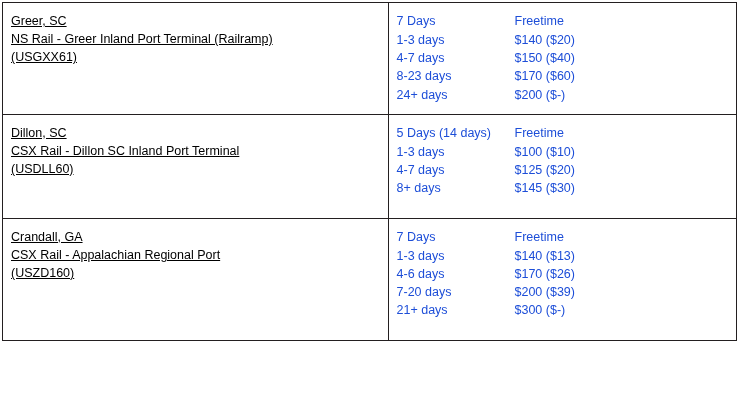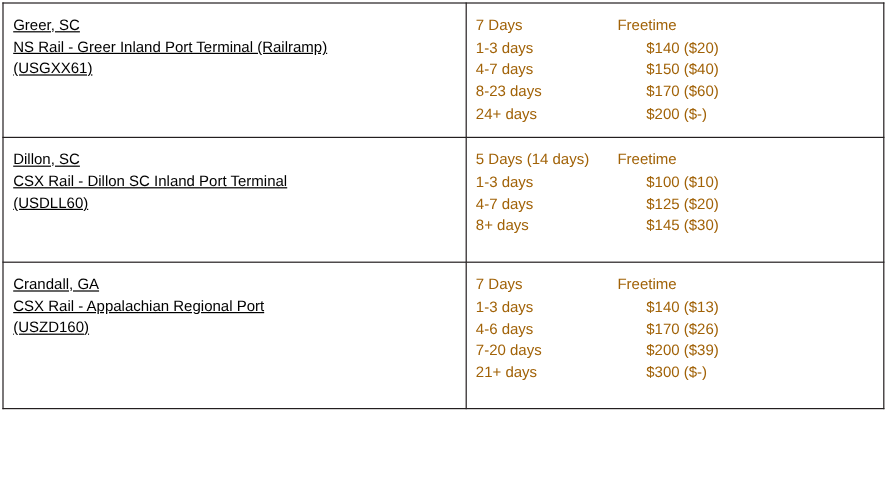--- a/index.html
+++ b/index.html
@@ -61,32 +61,32 @@
     color: #000000;
     text-decoration: underline;
   }
   .loc-line { white-space: nowrap; }
 
   
   .rate-inner {
     padding: 9px 8px 10px 8px;
     font-size: 12.5px;
     line-height: 1.45;
-    color: #a16207;
+    color: #1d4ed8;
   }
   .rate-head {
     display: flex;
     margin-bottom: 1px;
   }
   .rate-head .rh-days { width: 118px; }
   .rate-row {
     display: flex;
   }
   .rate-row .r-label { width: 118px; }
-  .rate-row .r-value { width: 140px; margin-left: 24px; }
+  .rate-row .r-value { width: 140px; }
 
   .r1 { height: 110px; }
   .r2 { height: 104px; }
   .r3 { height: 122px; }
 </style>
 </head>
 <body>
 
 <table class="tariff-table">
   <colgroup>

